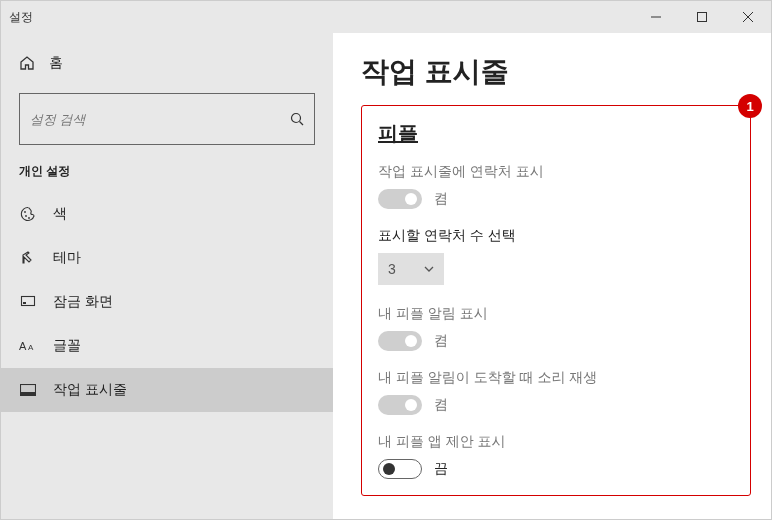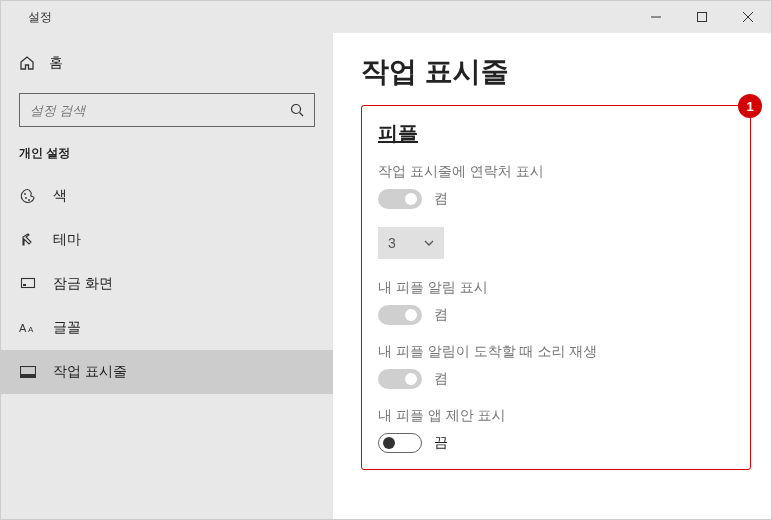--- a/index.html
+++ b/index.html
@@ -1,31 +1,31 @@
 <!DOCTYPE html>
 <html><head>
 <meta charset="utf-8">
 <style>
 * { margin: 0; padding: 0; box-sizing: border-box; font-family: "Malgun Gothic", "Segoe UI", sans-serif; }
 body { width: 772px; height: 520px; overflow: hidden; background: #fff; border: 1px solid #ccc; position: relative; }
 
 .titlebar { height: 32px; display: flex; align-items: center; justify-content: space-between; background: #e8e8e8; }
-.titlebar-title { font-size: 12px; padding-left: 27px; color: #333; }
+.titlebar-title { font-size: 12px; padding-left: 8px; color: #333; }
 .window-controls { display: flex; }
 .window-controls div { width: 46px; height: 32px; display: flex; align-items: center; justify-content: center; font-size: 12px; color: #333; }
 
 .body-container { display: flex; height: calc(100% - 32px); }
 
 .sidebar { width: 332px; background: #e8e8e8; padding-top: 10px; display: flex; flex-direction: column; }
 .sidebar-pad { padding-left: 18px; padding-right: 18px; }
 .home-row { display: flex; align-items: center; gap: 14px; height: 40px; margin-bottom: 10px; }
 .home-row span.icon { font-size: 16px; }
 .home-row span.label { font-size: 14px; color: #222; }
 
-.search-box { margin: 0 18px 18px 18px; border: 1px solid #666; height: 34px; display: flex; align-items: center; padding: 0 10px; }
+.search-box { margin: 0 18px 18px 18px; border: 1px solid #666; height: 52px; display: flex; align-items: center; padding: 0 10px; }
 .search-box input { border: none; outline: none; background: transparent; flex: 1; font-size: 13px; font-style: italic; color: #555; }
 .search-box .search-icon { font-size: 14px; color: #333; }
 
 .section-title { font-size: 12px; font-weight: 600; color: #222; margin-bottom: 12px; }
 
 .nav-list { list-style: none; }
 .nav-item { display: flex; align-items: center; gap: 16px; height: 44px; padding-left: 18px; font-size: 14px; color: #222; }
 .nav-item.active { background: #ccc; }
 .nav-icon { width: 18px; height: 18px; display: inline-flex; align-items: center; justify-content: center; font-size: 14px; }
 
@@ -166,20 +166,21 @@
       <div class="section-heading">피플</div>
 
       <div class="setting-label">작업 표시줄에 연락처 표시</div>
       <div class="toggle-row">
         <div class="toggle disabled">
             <div class="knob"></div>
           </div>
         <span class="toggle-text">켬</span>
       </div>
 
+      <div class="setting-label dark">표시할 연락처 수 선택</div>
       <div class="dropdown">
         <span>3</span>
         <span class="chev">
           <svg width="10" height="6" viewBox="0 0 10 6">
               <path d="M1 1 L5 5 L9 1" fill="none" stroke="#555" stroke-width="1.3"></path>
             </svg>
         </span>
       </div>
 
       <div class="setting-label">내 피플 알림 표시</div>

